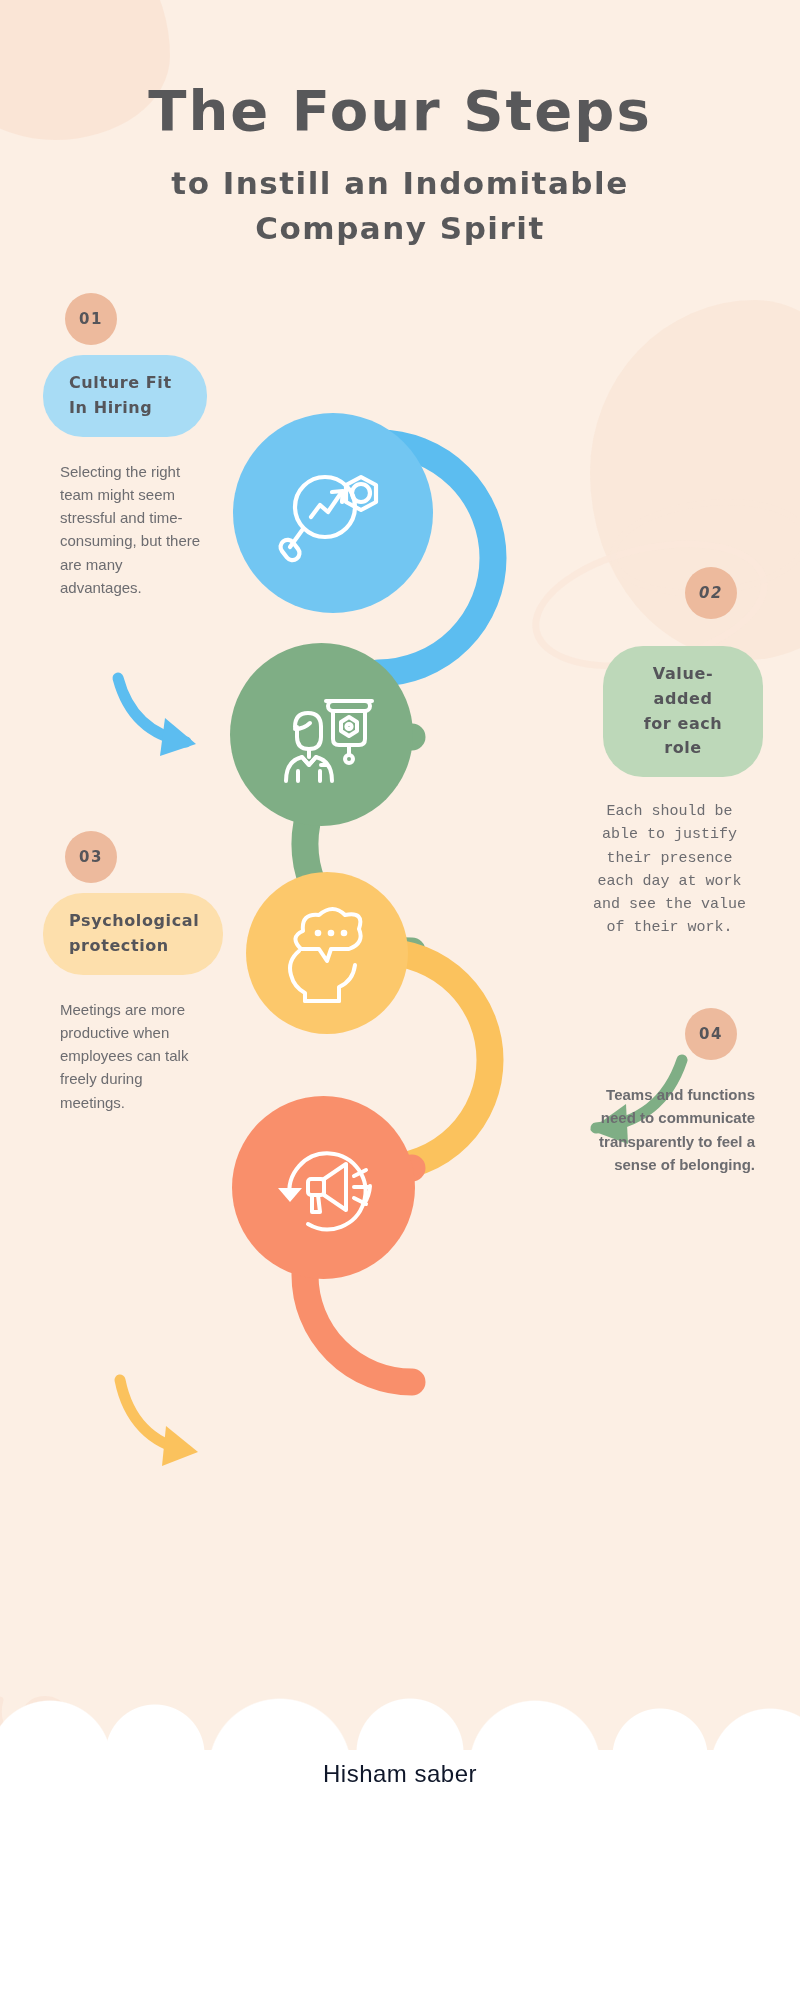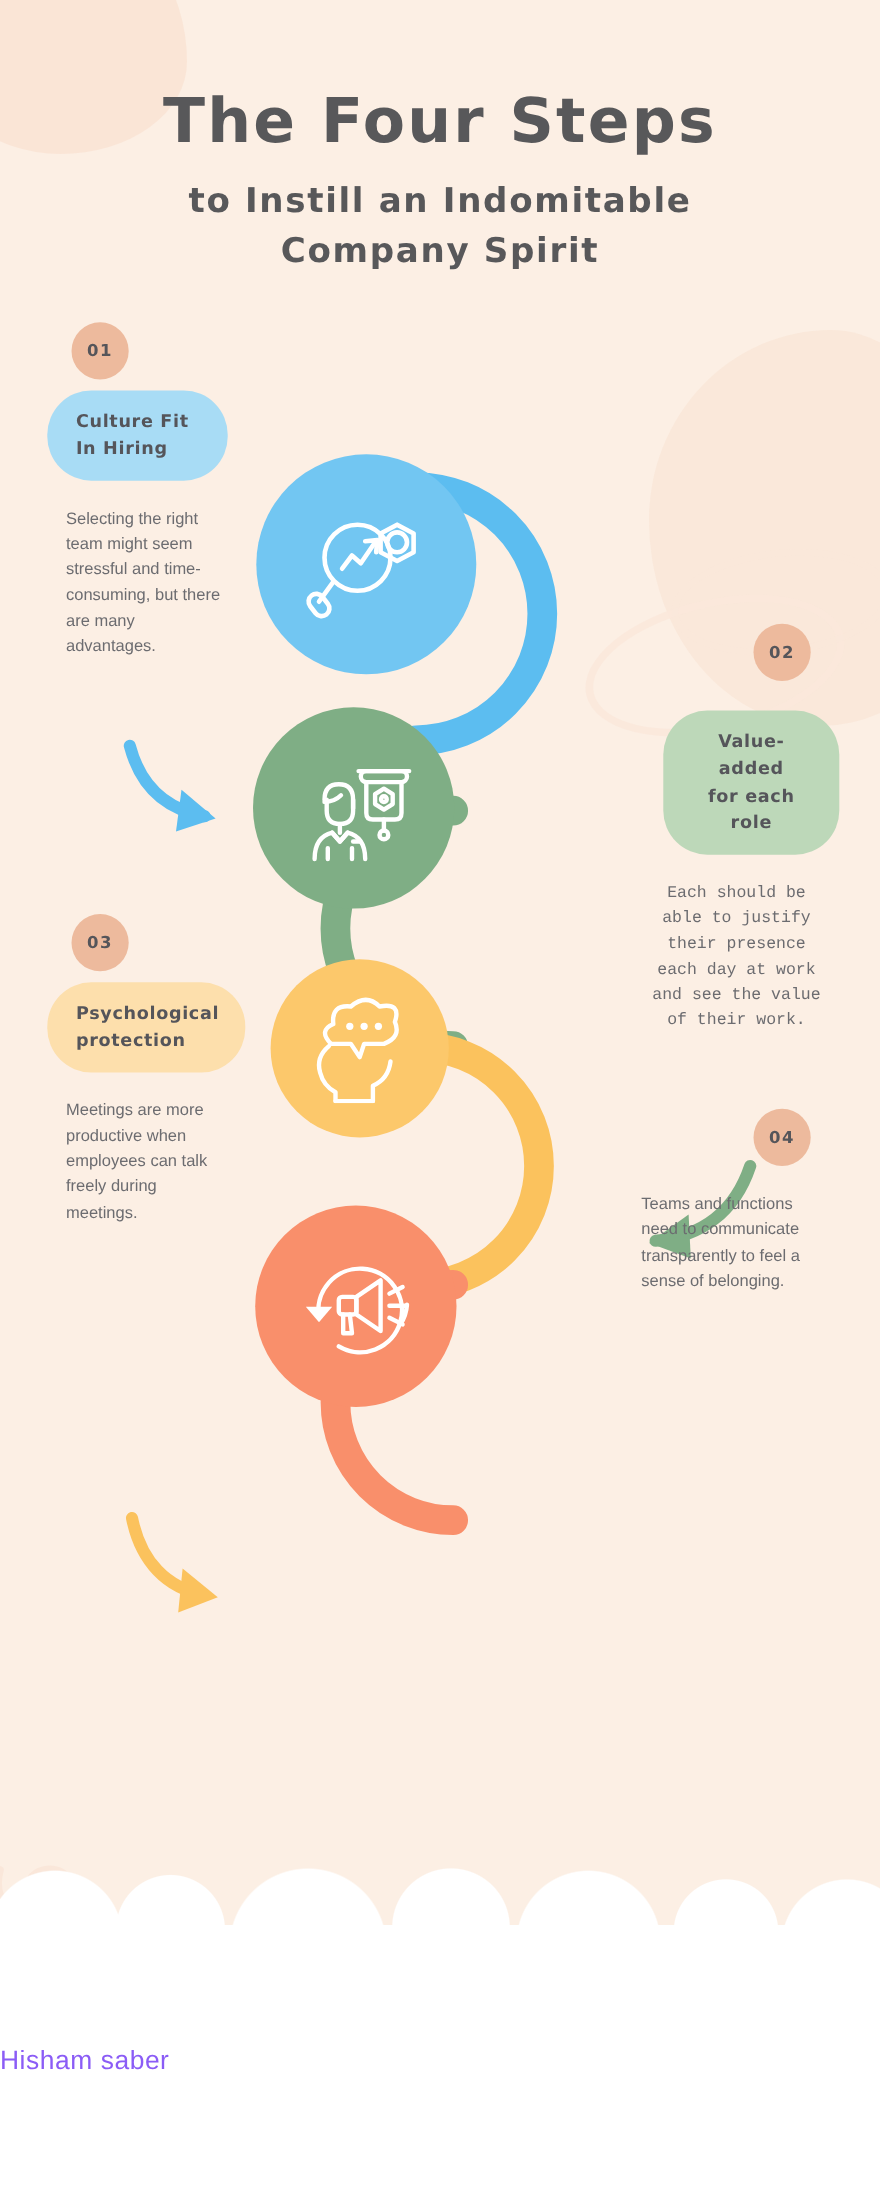--- a/index.html
+++ b/index.html
@@ -102,40 +102,40 @@
   }
 
   
   #step1 { left:43px; top:293px; width:215px; }
   #step1 .badge { margin-left:22px; }
   #step1 .pill { background:#A8DCF5; margin-top:10px; width:164px; }
   #step1 .body { margin-top:23px; padding-left:17px; width:165px; }
 
   
   #step2 { right:37px; top:567px; width:230px; text-align:right; }
-  #step2 .badge { margin-left:auto; margin-right:26px; }
+  #step2 .badge { margin-left:auto; margin-right:26px;font-style:italic; }
   #step2 .pill { background:#BDD8B9; margin-top:27px; margin-left:auto; width:160px; text-align:center; }
   #step2 .body { margin-top:23px; width:175px; margin-left:auto; padding-right:12px; text-align:center;font-family:Liberation Mono, monospace; }
 
   
   #step3 { left:43px; top:831px; width:220px; }
   #step3 .badge { margin-left:22px; }
   #step3 .pill { background:#FDDFAC; margin-top:10px; width:180px; }
   #step3 .body { margin-top:23px; padding-left:17px; width:168px; }
 
   
   #step4 { right:37px; top:1008px; width:230px; text-align:right; }
   #step4 .badge { margin-left:auto; margin-right:26px; }
   #step4 .pill { background:#F9C6AE; margin-top:9px; margin-left:auto; width:168px; text-align:center; }
-  #step4 .body { margin-top:23px; width:180px; margin-left:auto; padding-right:8px; text-align:left; }
+  #step4 .body { margin-top:23px; width:180px; margin-left:auto; padding-right:8px; text-align:right;font-weight:bold; }
 
   
   .footer {
-    position:absolute; left:0; right:0; top:1860px; z-index:4;
-    font-size:24px; color:#8b5cf6; letter-spacing:.5px;
+    position:absolute; left:0; right:0; top:1760px; z-index:4;
+    text-align:center; font-size:24px; color:#0f172a; letter-spacing:.5px;
   }
 </style>
 </head>
 <body>
 
 <div class="bg">
   <div class="blob-tl"></div>
   <div class="blob-tr"></div>
   <div class="ring-tr"></div>
   <div class="ring-tr2"></div>

